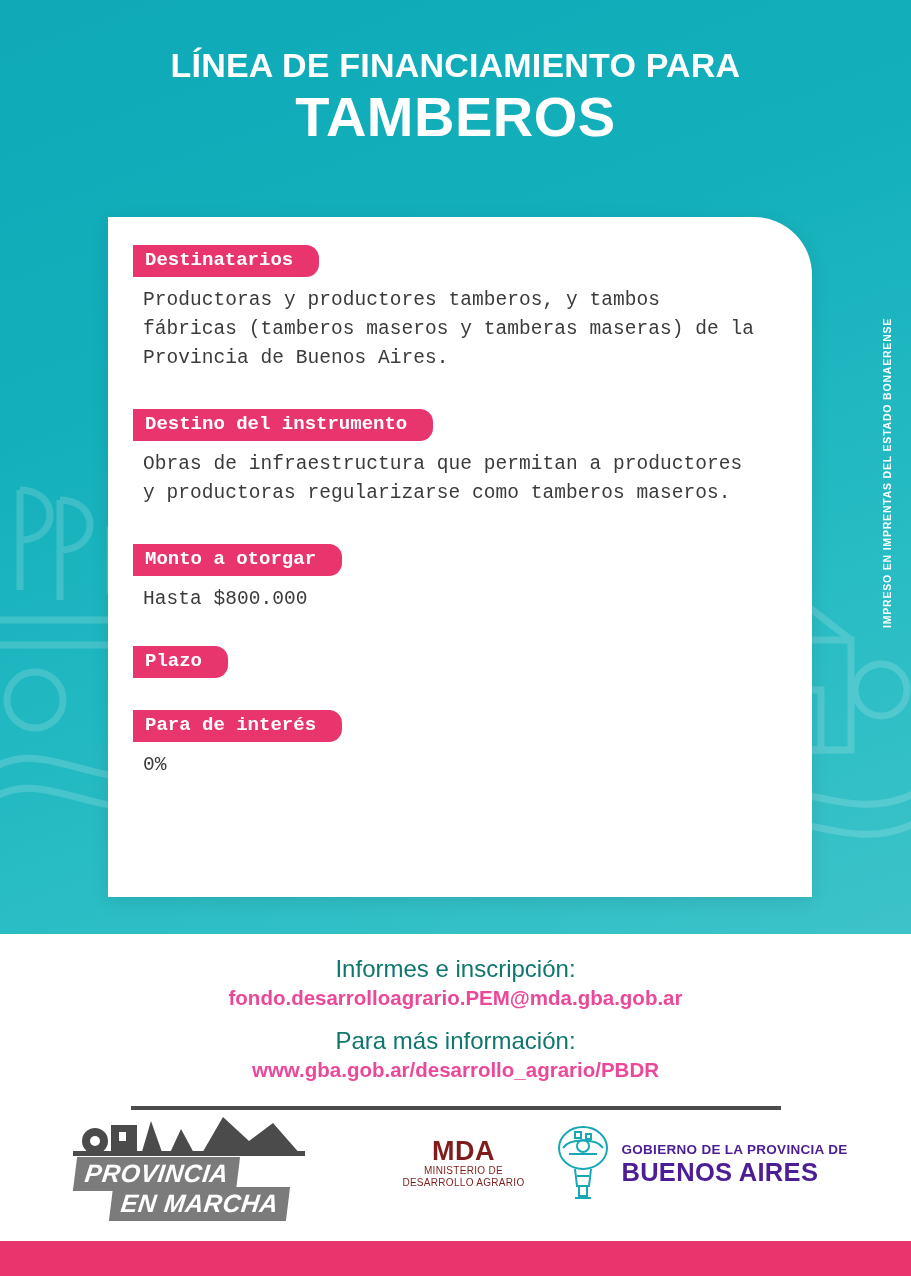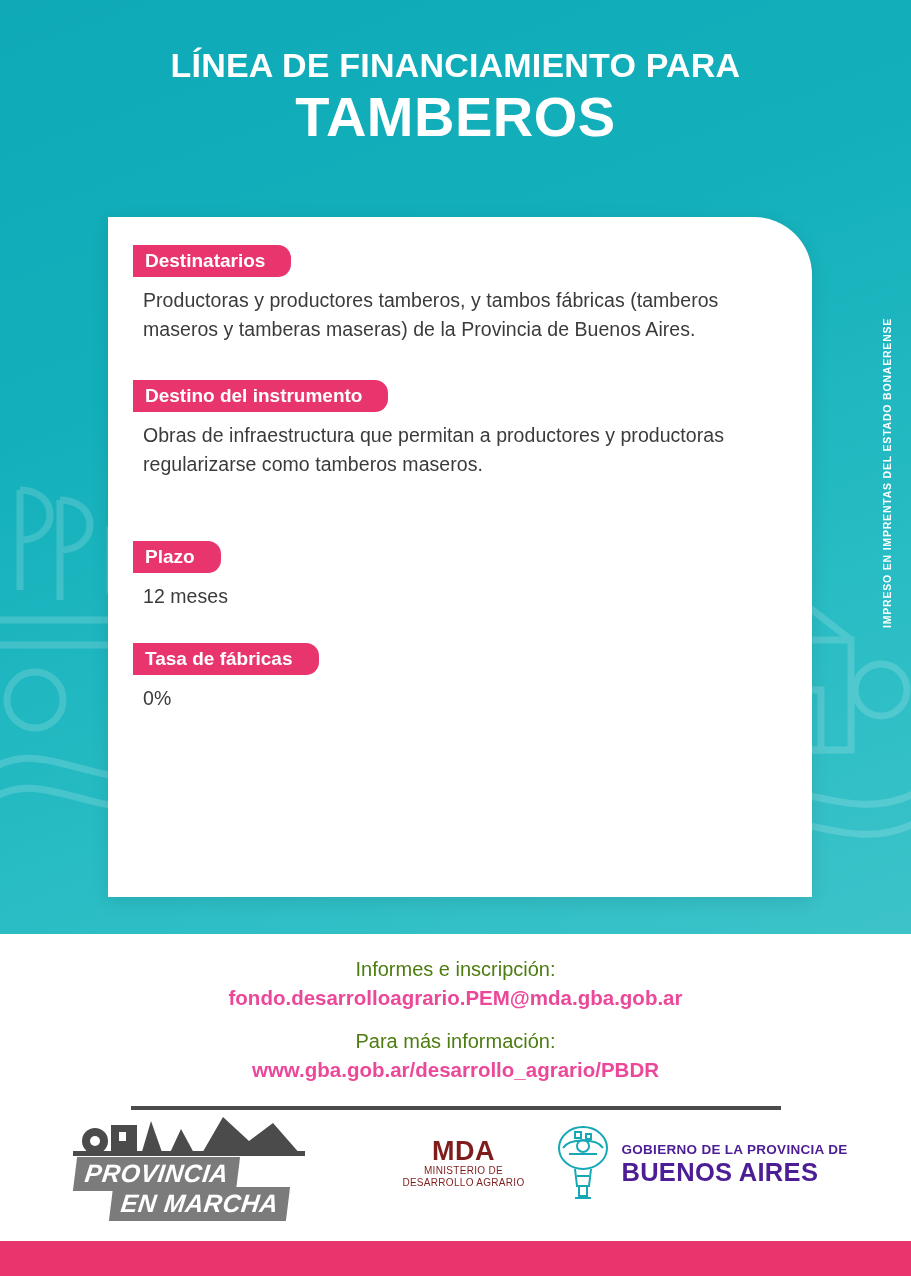--- a/index.html
+++ b/index.html
@@ -60,20 +60,21 @@
     left: 108px;
     top: 217px;
     width: 704px;
     height: 680px;
     background: #ffffff;
     border-top-right-radius: 58px;
     box-shadow: 0 4px 18px rgba(0,0,0,0.10);
   }
   .card-inner {
     padding: 28px 48px 20px 25px;
+    font-family: Liberation Mono, monospace;
   }
   .section { margin-bottom: 6px; }
   .tag {
     display: inline-block;
     background: #e8356d;
     color: #ffffff;
     font-size: 19px;
     font-weight: bold;
     padding: 4px 26px 5px 12px;
     border-top-right-radius: 13px;
@@ -113,22 +114,22 @@
   .footer {
     position: absolute;
     left: 0;
     top: 934px;
     width: 911px;
     height: 307px;
     background: #ffffff;
     text-align: center;
   }
   .foot-label {
-    color: #4d7c0f;
-    font-size: 20px;
+    color: #0f766e;
+    font-size: 24px;
     line-height: 30px;
     margin-top: 14px;
   }
   .foot-label.first { margin-top: 20px; }
   .foot-link {
     color: #ec4899;
     font-size: 20.5px;
     font-weight: bold;
     line-height: 28px;
     text-decoration: none;
@@ -279,32 +280,35 @@
 
       <div class="gap-1"></div>
 
       <div class="section">
         <span class="tag">Destino del instrumento</span>
         <div class="body-text">Obras de infraestructura que permitan a productores y productoras regularizarse como tamberos maseros.</div>
       </div>
 
       <div class="gap-1"></div>
 
+      <div class="section">
+        <span class="tag">Monto a otorgar</span>
+        <div class="body-text">Hasta $800.000</div>
+      </div>
 
       <div class="gap-2"></div>
 
       <div class="section">
         <span class="tag">Plazo</span>
-        <div class="body-text">12 meses</div>
       </div>
 
       <div class="gap-2"></div>
 
       <div class="section">
-        <span class="tag">Tasa de fábricas</span>
+        <span class="tag">Para de interés</span>
         <div class="body-text">0%</div>
       </div>
 
     </div>
   </div>
 
   <div class="footer">
     <div class="foot-label first">Informes e inscripción:</div>
     <a class="foot-link" href="#">fondo.desarrolloagrario.PEM@mda.gba.gob.ar</a>
     <div class="foot-label">Para más información:</div>

